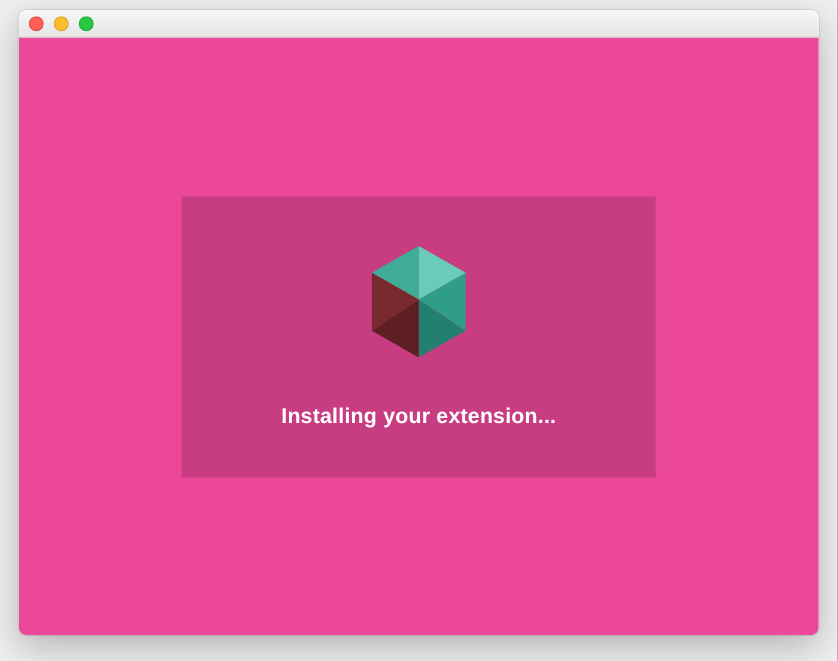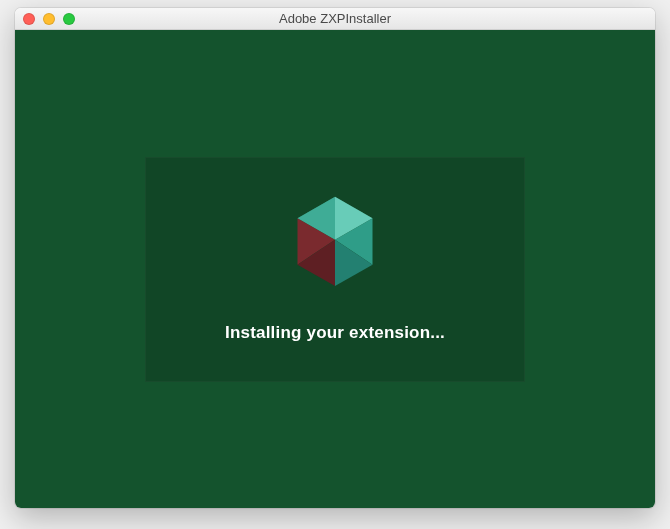--- a/index.html
+++ b/index.html
@@ -51,21 +51,21 @@
     .title {
       position: absolute;
       left: 0; right: 0;
       text-align: center;
       font-size: 13px;
       color: #4a4a4a;
       pointer-events: none;
     }
     .content {
       flex: 1;
-      background: #14532d;
+      background: #ec4899;
       display: flex;
       align-items: center;
       justify-content: center;
       text-align: right;
     }
     .card {
       width: 380px;
       height: 225px;
       background: rgba(0,0,0,0.15);
       border: 1px solid rgba(255,255,255,0.03);
@@ -89,21 +89,20 @@
 </head>
 <body>
 
 <div class="window">
   <div class="titlebar">
     <div class="traffic-lights">
       <div class="traffic-light tl-close"></div>
       <div class="traffic-light tl-min"></div>
       <div class="traffic-light tl-max"></div>
     </div>
-    <div class="title">Adobe ZXPInstaller</div>
   </div>
   <div class="content">
     <div class="card">
       <svg class="cube-icon" viewBox="0 0 100 112">
 
         <polygon points="50,2 92,26 50,50" fill="#5cc7b2"></polygon>
         <polygon points="50,2 8,26 50,50" fill="#3aa892"></polygon>
 
         <polygon points="92,26 92,78 50,50" fill="#2f9d88"></polygon>
         <polygon points="92,78 50,102 50,50" fill="#238071"></polygon>

